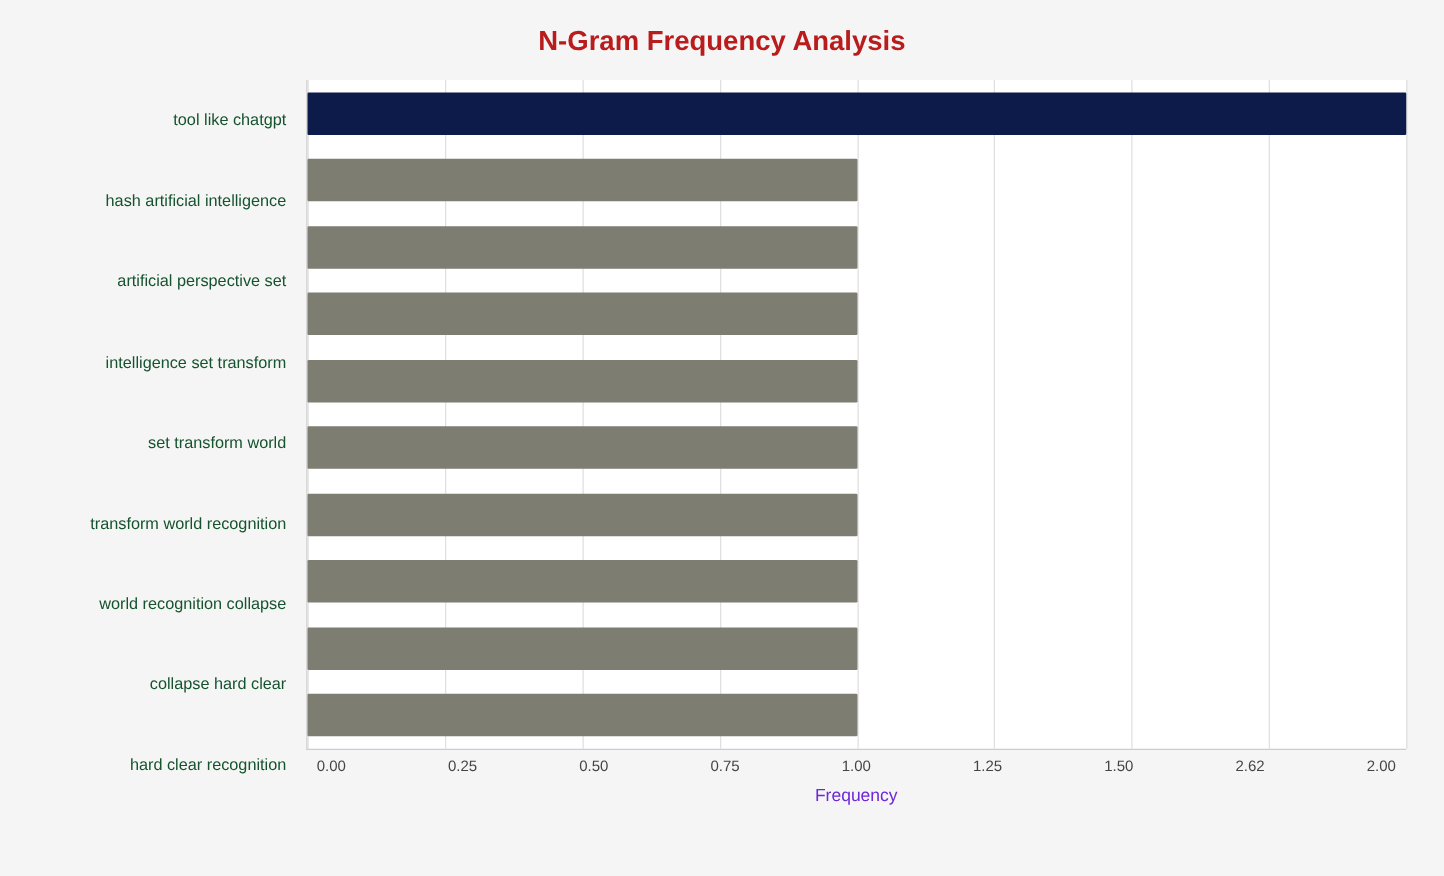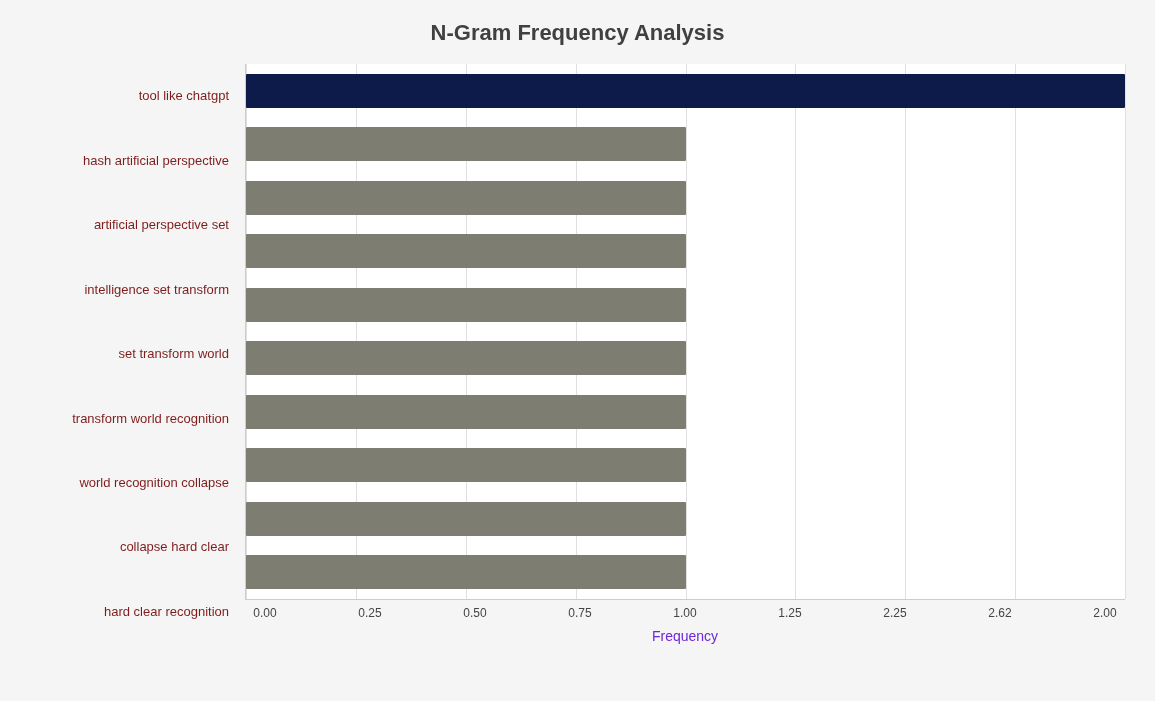--- a/index.html
+++ b/index.html
@@ -16,40 +16,40 @@
       background: #f5f5f5;
       width: 1155px;
       height: 701px;
       padding: 20px 30px 60px 30px;
       position: relative;
     }
     .chart-title {
       text-align: center;
       font-size: 22px;
       font-weight: bold;
-      color: #404040;
+      color: #b91c1c;
       margin-bottom: 18px;
     }
     .chart-area {
       display: flex;
       flex-direction: row;
       width: 100%;
       height: 580px;
     }
     .y-axis {
       display: flex;
       flex-direction: column;
       justify-content: space-around;
       width: 215px;
       padding-right: 10px;
       flex-shrink: 0;
     }
     .y-label {
       font-size: 13px;
-      color: #7f1d1d;
+      color: #14532d;
       padding: 0 6px 0 0;
       line-height: 1.2;
       height: 52px;
       display: flex;
       align-items: center;
       justify-content: flex-end;
     }
     .bars-wrapper {
       flex: 1;
       display: flex;
@@ -106,21 +106,21 @@
     }
   </style>
 </head>
 <body>
 
 <div class="chart-container">
   <div class="chart-title">N-Gram Frequency Analysis</div>
   <div class="chart-area">
     <div class="y-axis" id="y-axis">
         <div class="y-label">tool like chatgpt</div>
-        <div class="y-label">hash artificial perspective</div>
+        <div class="y-label">hash artificial intelligence</div>
         <div class="y-label">artificial perspective set</div>
         <div class="y-label">intelligence set transform</div>
         <div class="y-label">set transform world</div>
         <div class="y-label">transform world recognition</div>
         <div class="y-label">world recognition collapse</div>
         <div class="y-label">collapse hard clear</div>
         <div class="y-label">hard clear recognition</div>
       </div>
     <div style="flex:1; display:flex; flex-direction:column;justify-content:flex-end;">
       <div class="bars-wrapper" id="bars-wrapper">
@@ -165,20 +165,20 @@
             <div class="bar bar-other" style="width: 50%;"></div>
           </div>
         </div>
       <div class="x-axis" id="x-axis">
           <div class="x-tick">0.00</div>
           <div class="x-tick">0.25</div>
           <div class="x-tick">0.50</div>
           <div class="x-tick">0.75</div>
           <div class="x-tick">1.00</div>
           <div class="x-tick">1.25</div>
-          <div class="x-tick">2.25</div>
+          <div class="x-tick">1.50</div>
           <div class="x-tick">2.62</div>
           <div class="x-tick">2.00</div>
         </div>
       <div class="x-label">Frequency</div>
     </div>
   </div>
 </div>
 
 </body></html>

